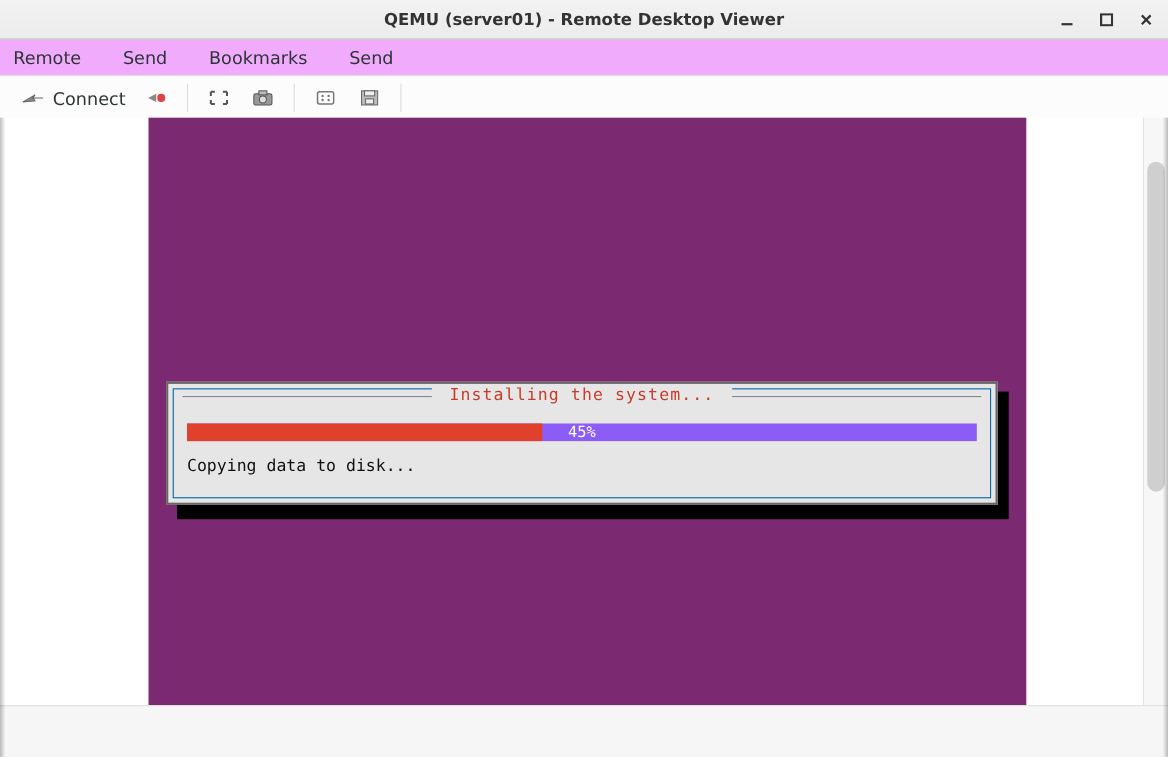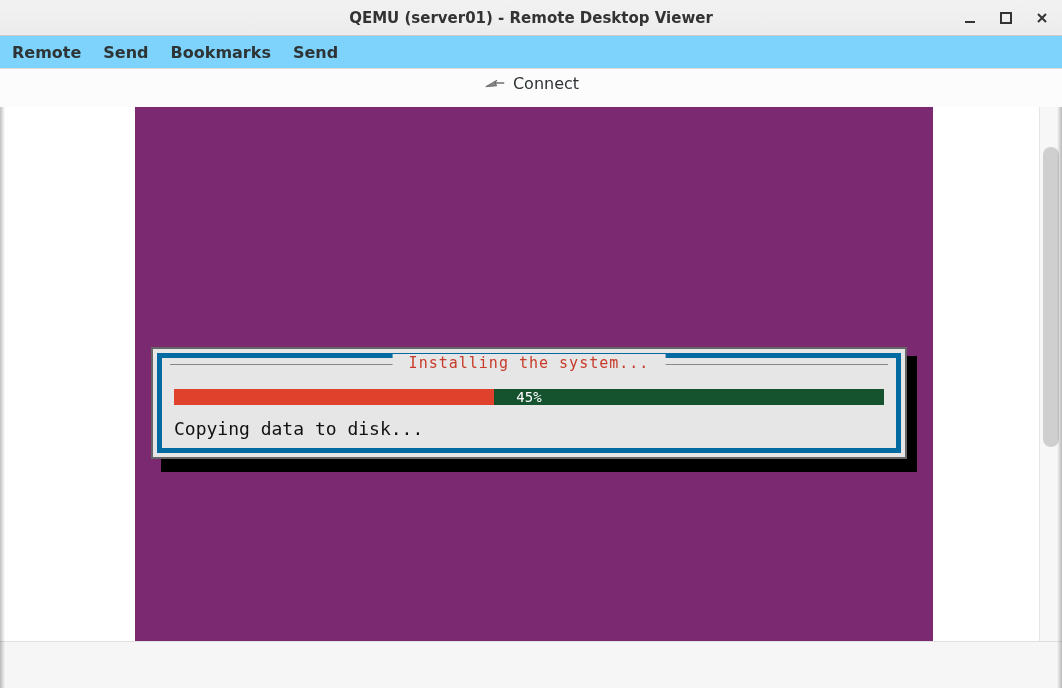--- a/index.html
+++ b/index.html
@@ -48,40 +48,38 @@
     border-radius: 3px;
   }
   .titlebar .win-btn svg { width: 12px; height: 12px; }
 
   
   .menubar {
     height: 32px;
     display: flex;
     align-items: center;
     padding: 0 12px;
-    gap: 22px;
-    background: #7dd3fc;
+    gap: 38px;
+    background: #f0abfc;
     border-bottom: 1px solid #ddd;
-    font-weight: bold;
   }
   .menubar .menu-item {
     font-size: 16px;
     color: #2e3436;
     cursor: pointer;
   }
 
   
   .toolbar {
     height: 40px;
     display: flex;
     align-items: center;
     padding: 0 10px;
     background: #fcfcfc;
     border-bottom: 1px solid #e0e0e0;
-    flex-direction: column;
   }
   .tool-btn {
     display: flex;
     align-items: center;
     gap: 6px;
     padding: 4px 8px;
     cursor: pointer;
     border-radius: 3px;
     height: 30px;
   }
@@ -150,21 +148,21 @@
     top: 240px;
     width: 756px;
     height: 112px;
     background: #e6e6e6;
     border: 2px solid #666;
     box-sizing: border-box;
   }
   .dlg .inner {
     position: absolute;
     left: 4px; right: 4px; top: 4px; bottom: 4px;
-    border: 5px solid #0369a1;
+    border: 1px solid #0369a1;
   }
 
   .dlg .title-line {
     position: absolute;
     left: 8px; right: 8px;
     top: 6px;
     height: 0;
     border-top: 1px solid #888;
   }
   .dlg .dlg-title {
@@ -180,21 +178,21 @@
     background: #e6e6e6;
     white-space: pre;
   }
 
   .progress {
     position: absolute;
     left: 12px;
     right: 12px;
     top: 31px;
     height: 16px;
-    background: #14532d;
+    background: #8b5cf6;
   }
   .progress .fill {
     height: 100%;
     background: #e0412c;
     width: 45%;
   }
   .progress .pct {
     position: absolute;
     top: 0; left: 0; right: 0;
     text-align: center;
@@ -202,21 +200,21 @@
     font-size: 14px;
     color: #fff;
     line-height: 16px;
   }
 
   .dlg .status {
     position: absolute;
     left: 12px;
     top: 60px;
     font-family: "DejaVu Sans Mono", monospace;
-    font-size: 18px;
+    font-size: 15px;
     color: #111;
     white-space: pre;
   }
 
   .bottom-bar {
     position: absolute;
     left: 0; right: 0; bottom: 0;
     height: 46px;
     background: #f6f6f6;
     border-top: 1px solid #e0e0e0;

